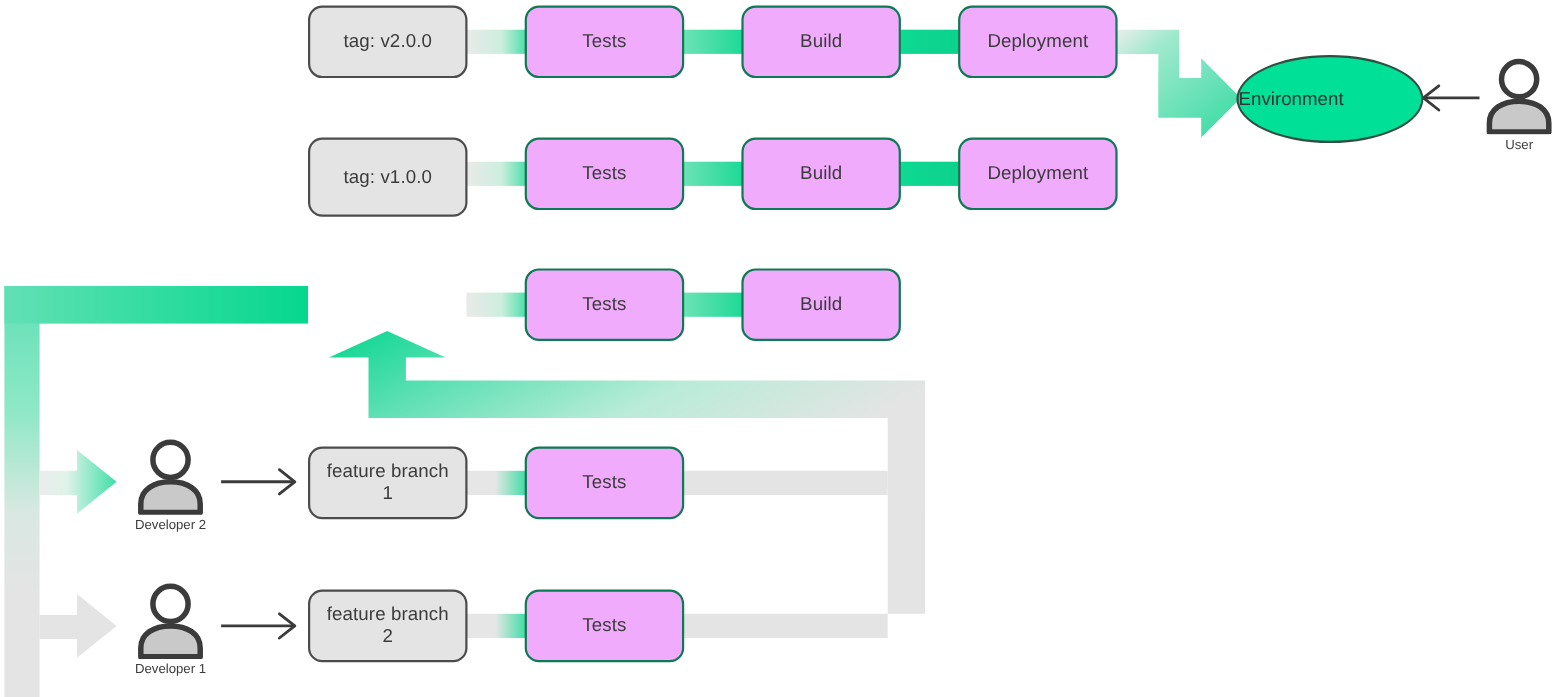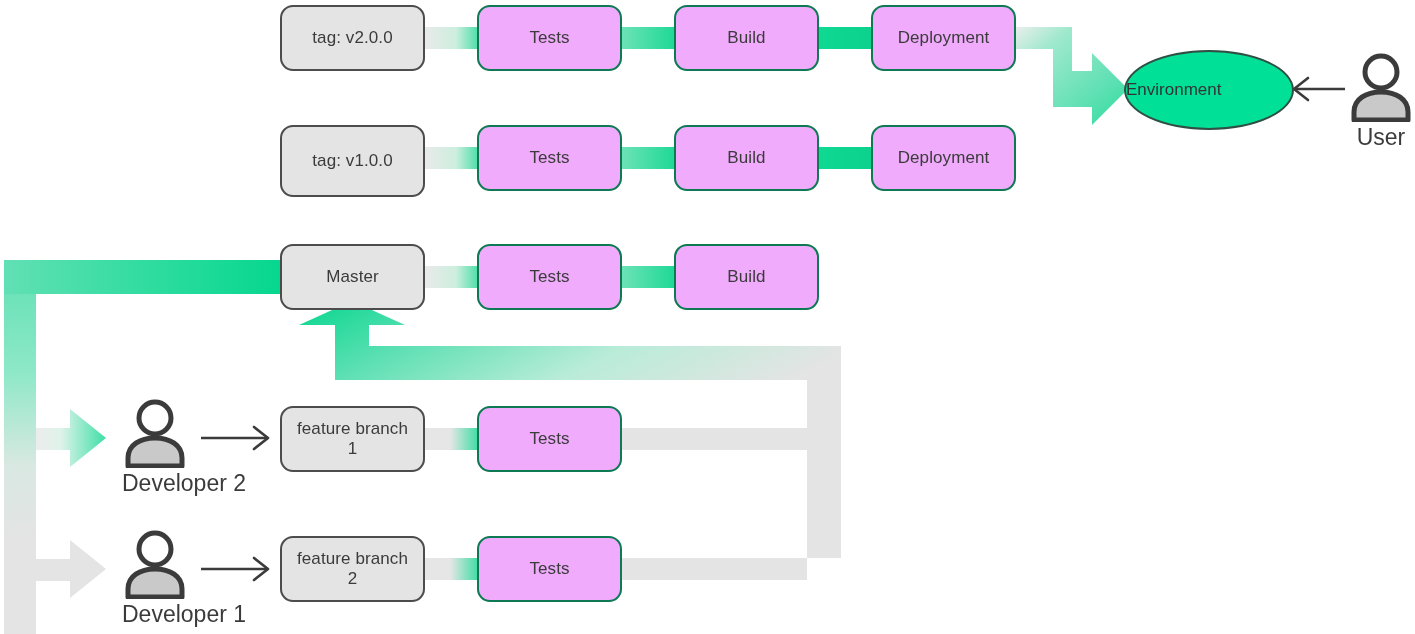--- a/index.html
+++ b/index.html
@@ -51,21 +51,21 @@
     border-radius:50%;
     color:#333333;
     font-size:17px;
     z-index:3;
   }
 
   .person{position:absolute;z-index:4;}
   .person .glyph{display:block;}
   .person .caption{
     text-align:center;
-    font-size:23px;
+    font-size:12px;
     color:#3b3b3b;
     margin-top:2px;
     white-space:nowrap;
   }
 </style>
 </head>
 <body>
 
 <div id="stage">
 
@@ -196,23 +196,20 @@
   <div class="node green" style="left:477px;top:125px;width:145px;height:66px;">
     <span>Tests</span>
   </div>
   <div class="node green" style="left:674px;top:125px;width:145px;height:66px;">
     <span>Build</span>
   </div>
   <div class="node green" style="left:871px;top:125px;width:145px;height:66px;">
     <span>Deployment</span>
   </div>
 
-  <div class="node gray" style="left:280px;top:244px;width:145px;height:66px;">
-    <span>Master</span>
-  </div>
   <div class="node green" style="left:477px;top:244px;width:145px;height:66px;">
     <span>Tests</span>
   </div>
   <div class="node green" style="left:674px;top:244px;width:145px;height:66px;">
     <span>Build</span>
   </div>
 
   <div class="node gray" style="left:280px;top:406px;width:145px;height:66px;flex-direction:column;">
     <span>feature branch</span>
     <span>1</span>

